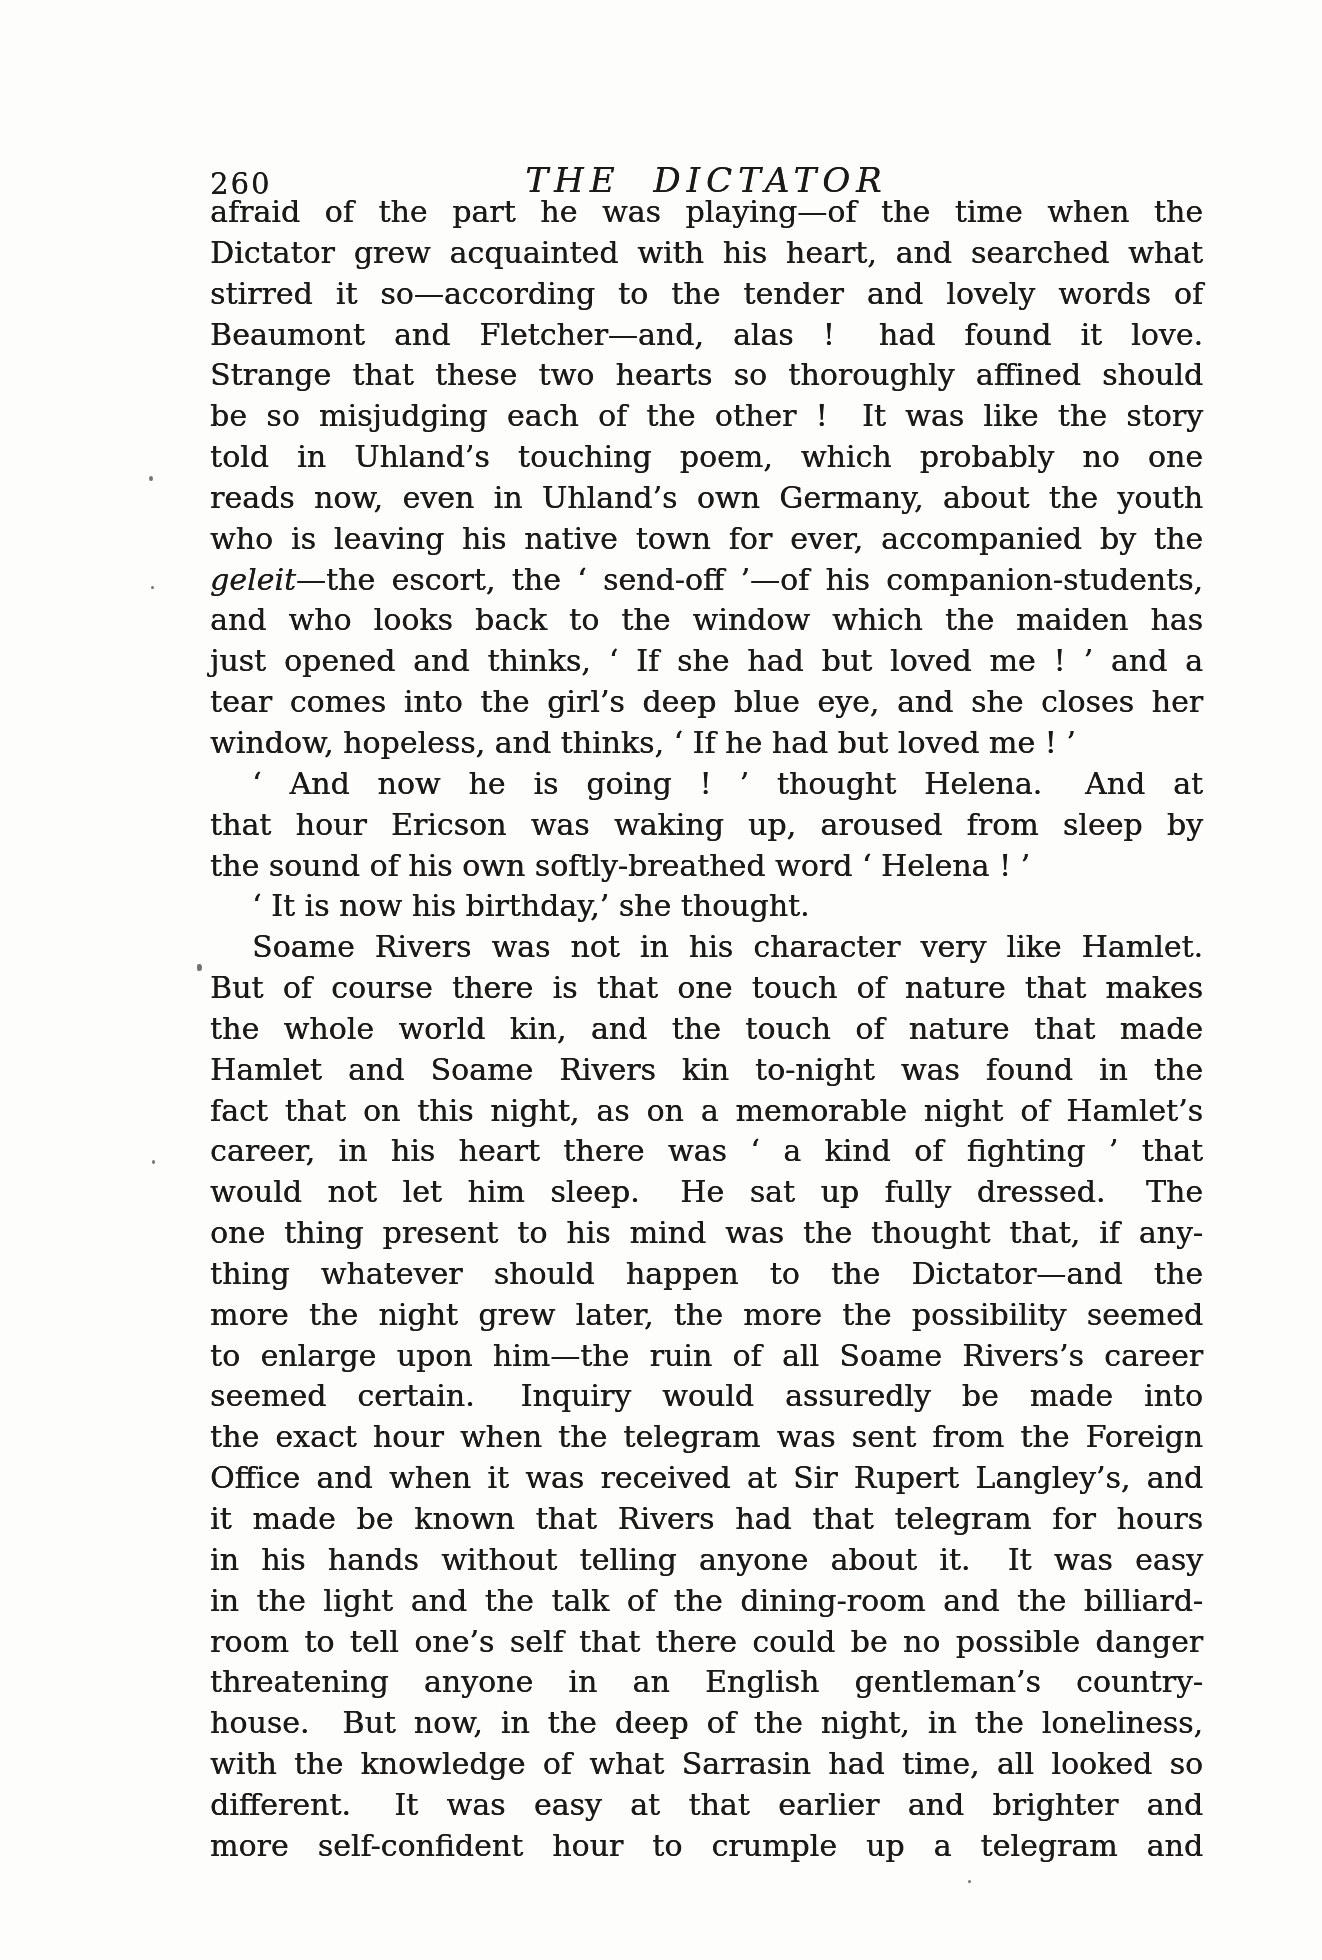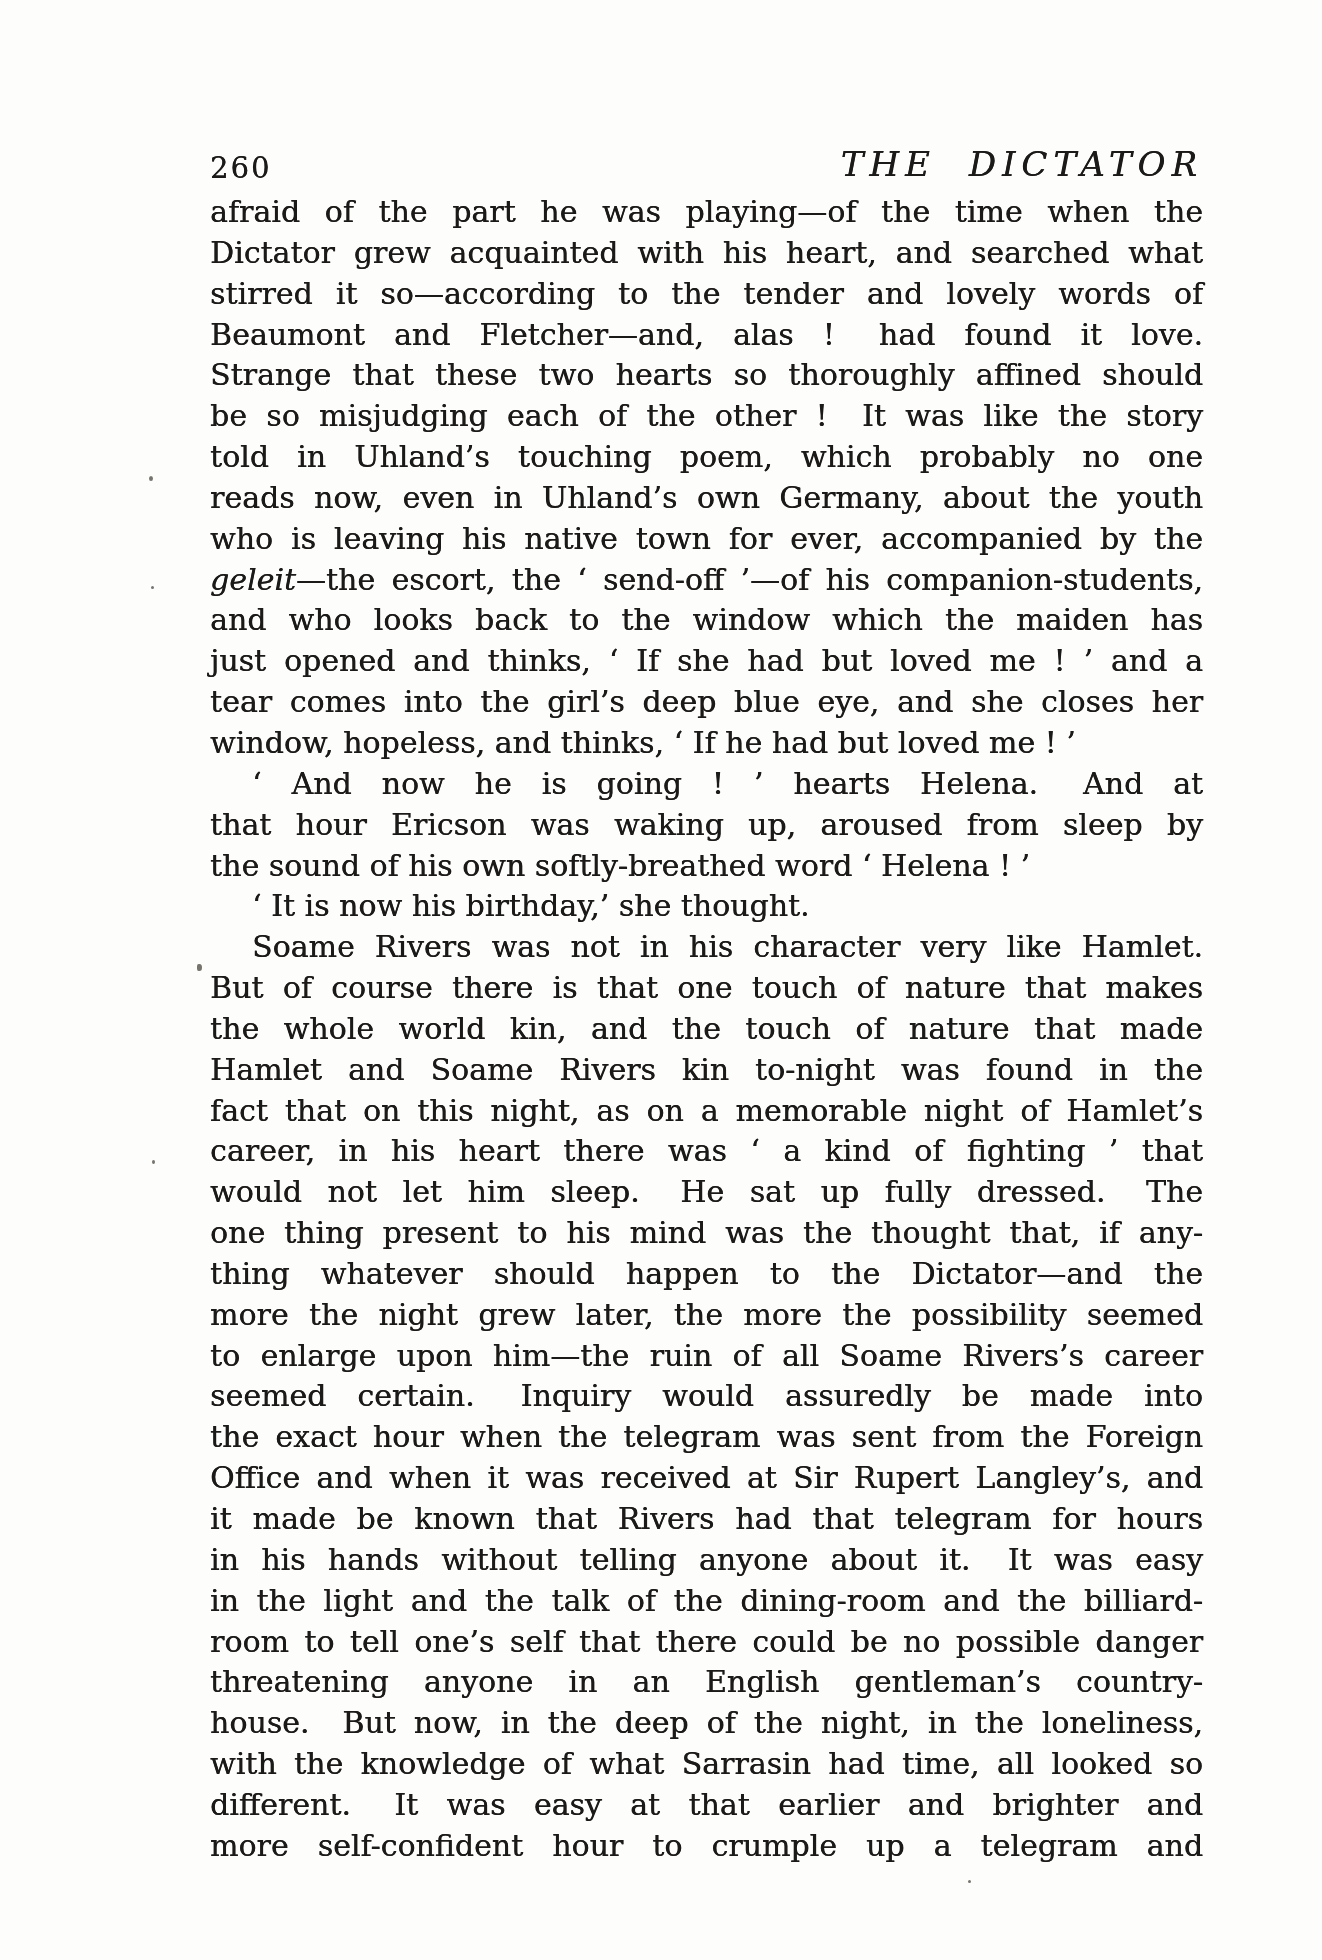--- a/index.html
+++ b/index.html
@@ -8,35 +8,35 @@
     width: 1322px;
     height: 1960px;
     background: #fdfdfb;
     font-family: "DejaVu Serif", "Liberation Serif", serif;
     color: #1c1a18;
     overflow: hidden;
   }
   .header-row {
     position: absolute;
     left: 210px;
-    top: 144px;
+    top: 160px;
     width: 993px;
     height: 44px;
   }
   .page-number {
     position: absolute;
     left: 0;
     top: 7px;
     font-size: 29px;
     letter-spacing: 2px;
     text-shadow: 0.3px 0 0 currentColor;
   }
   .running-title {
     display: block;
-    text-align: right;
+    text-align: center;
     font-style: italic;
     font-size: 34px;
     letter-spacing: 6px;
     word-spacing: 16px;
     text-shadow: 0.3px 0 0 currentColor;
   }
   .body-text {
     position: absolute;
     left: 210px;
     top: 192px;
@@ -83,21 +83,21 @@
         <div class="line"><span>told in Uhland’s touching poem, which probably no one</span></div>
         <div class="line"><span>reads now, even in Uhland’s own Germany, about the youth</span></div>
         <div class="line"><span>who is leaving his native town for ever, accompanied by the</span></div>
         <div class="line"><i>geleit</i><span>—the escort, the ‘ send-off ’—of his companion-students,</span></div>
         <div class="line"><span>and who looks back to the window which the maiden has</span></div>
         <div class="line"><span>just opened and thinks, ‘ If she had but loved me ! ’ and a</span></div>
         <div class="line"><span>tear comes into the girl’s deep blue eye, and she closes her</span></div>
         <div class="line para-end"><span>window, hopeless, and thinks, ‘ If he had but loved me ! ’</span></div>
       </div>
       <div class="paragraph">
-        <div class="line indent"><span>‘ And now he is going ! ’ hearts Helena.  And at</span></div>
+        <div class="line indent"><span>‘ And now he is going ! ’ thought Helena.  And at</span></div>
         <div class="line"><span>that hour Ericson was waking up, aroused from sleep by</span></div>
         <div class="line para-end"><span>the sound of his own softly-breathed word ‘ Helena ! ’</span></div>
       </div>
       <div class="paragraph">
         <div class="line indent para-end"><span>‘ It is now his birthday,’ she thought.</span></div>
       </div>
       <div class="paragraph">
         <div class="line indent"><span>Soame Rivers was not in his character very like Hamlet.</span></div>
         <div class="line"><span>But of course there is that one touch of nature that makes</span></div>
         <div class="line"><span>the whole world kin, and the touch of nature that made</span></div>

